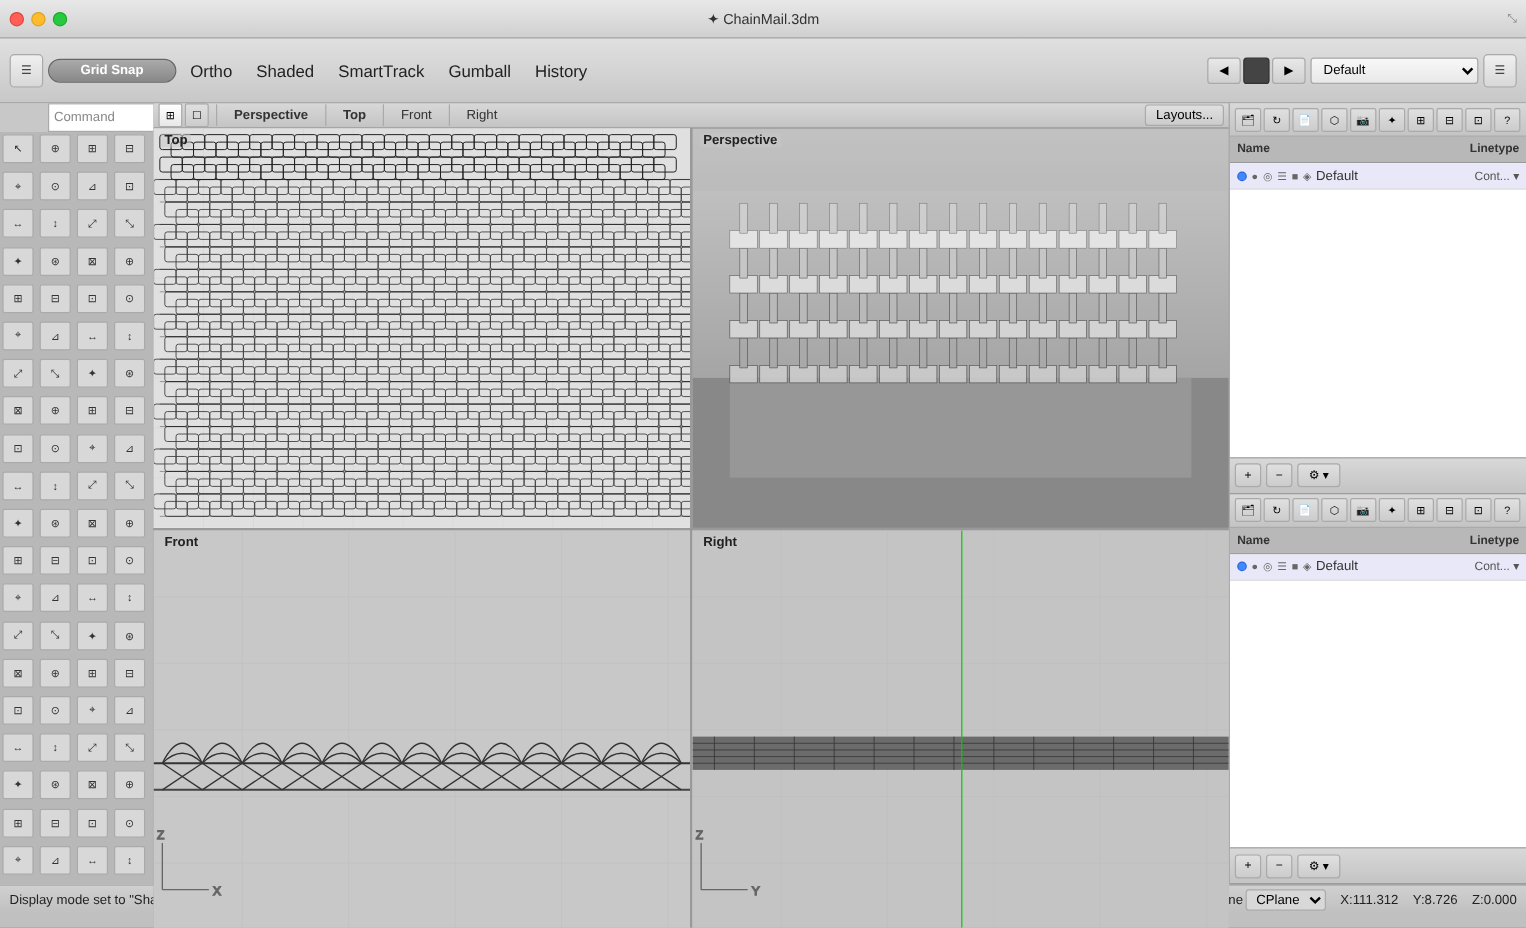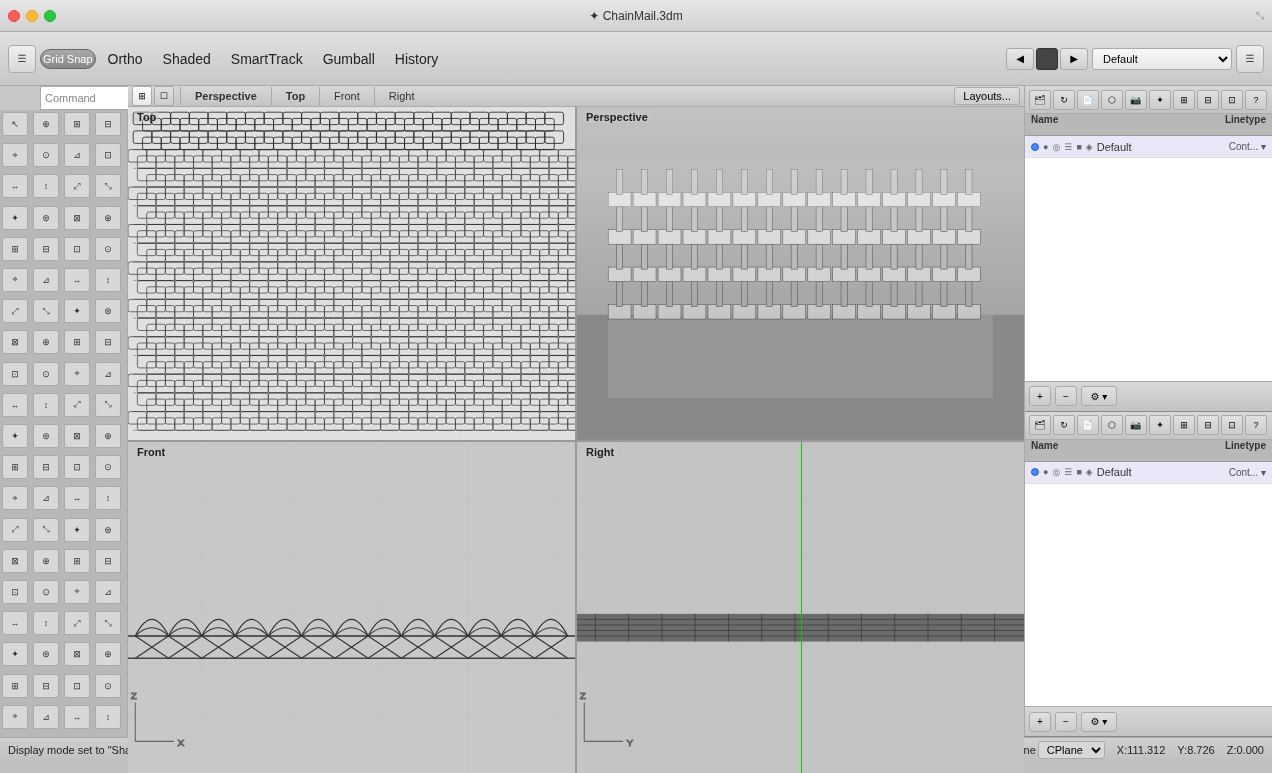--- a/index.html
+++ b/index.html
@@ -55,23 +55,23 @@
       border-radius: 4px;
       display: flex; align-items: center; justify-content: center;
       font-size: 10px; color: #444;
       cursor: pointer;
     }
     .snap-btn {
       background: linear-gradient(to bottom, #aaa, #888);
       color: white;
       border: 1px solid #666;
       border-radius: 12px;
-      padding: 3px 2px;
+      padding: 3px 26px;
       font-size: 11px;
-      font-weight: normal;
+      font-weight: bold;
       cursor: pointer;
     }
     .toolbar-btn {
       background: none;
       border: none;
       padding: 4px 8px;
       font-size: 14px;
       color: #222;
       cursor: pointer;
     }
@@ -242,21 +242,21 @@
     .panel-icon-btn {
       width: 22px; height: 20px;
       background: linear-gradient(to bottom, #e0e0e0, #ccc);
       border: 1px solid #aaa; border-radius: 2px;
       display: flex; align-items: center; justify-content: center;
       font-size: 9px; cursor: pointer;
     }
     .panel-header {
       height: 22px;
       background: #b8b8b8;
-      display: flex; align-items: flex-start;
+      display: flex; align-items: center;
       padding: 0 6px; gap: 4px;
       border-bottom: 1px solid #999;
     }
     .panel-header-item {
       font-size: 10px; font-weight: bold; color: #333;
     }
     .panel-header-spacer { flex: 1; }
     .panel-content {
       flex: 1;
       background: white;

